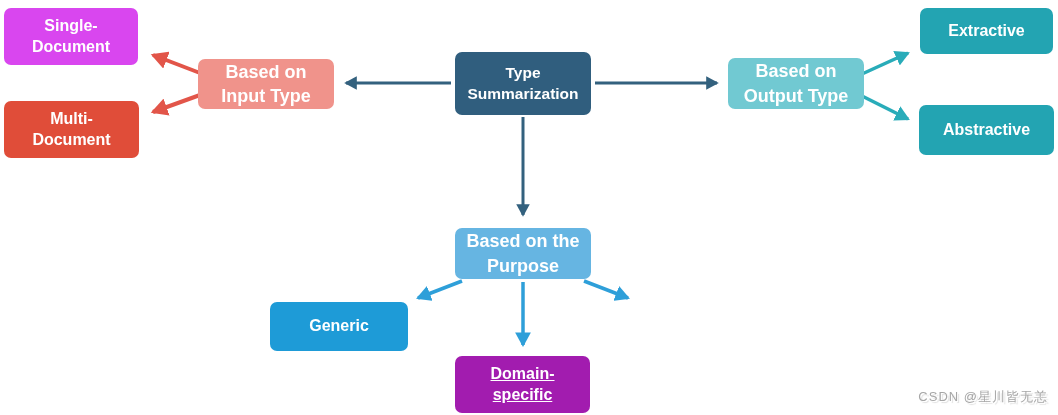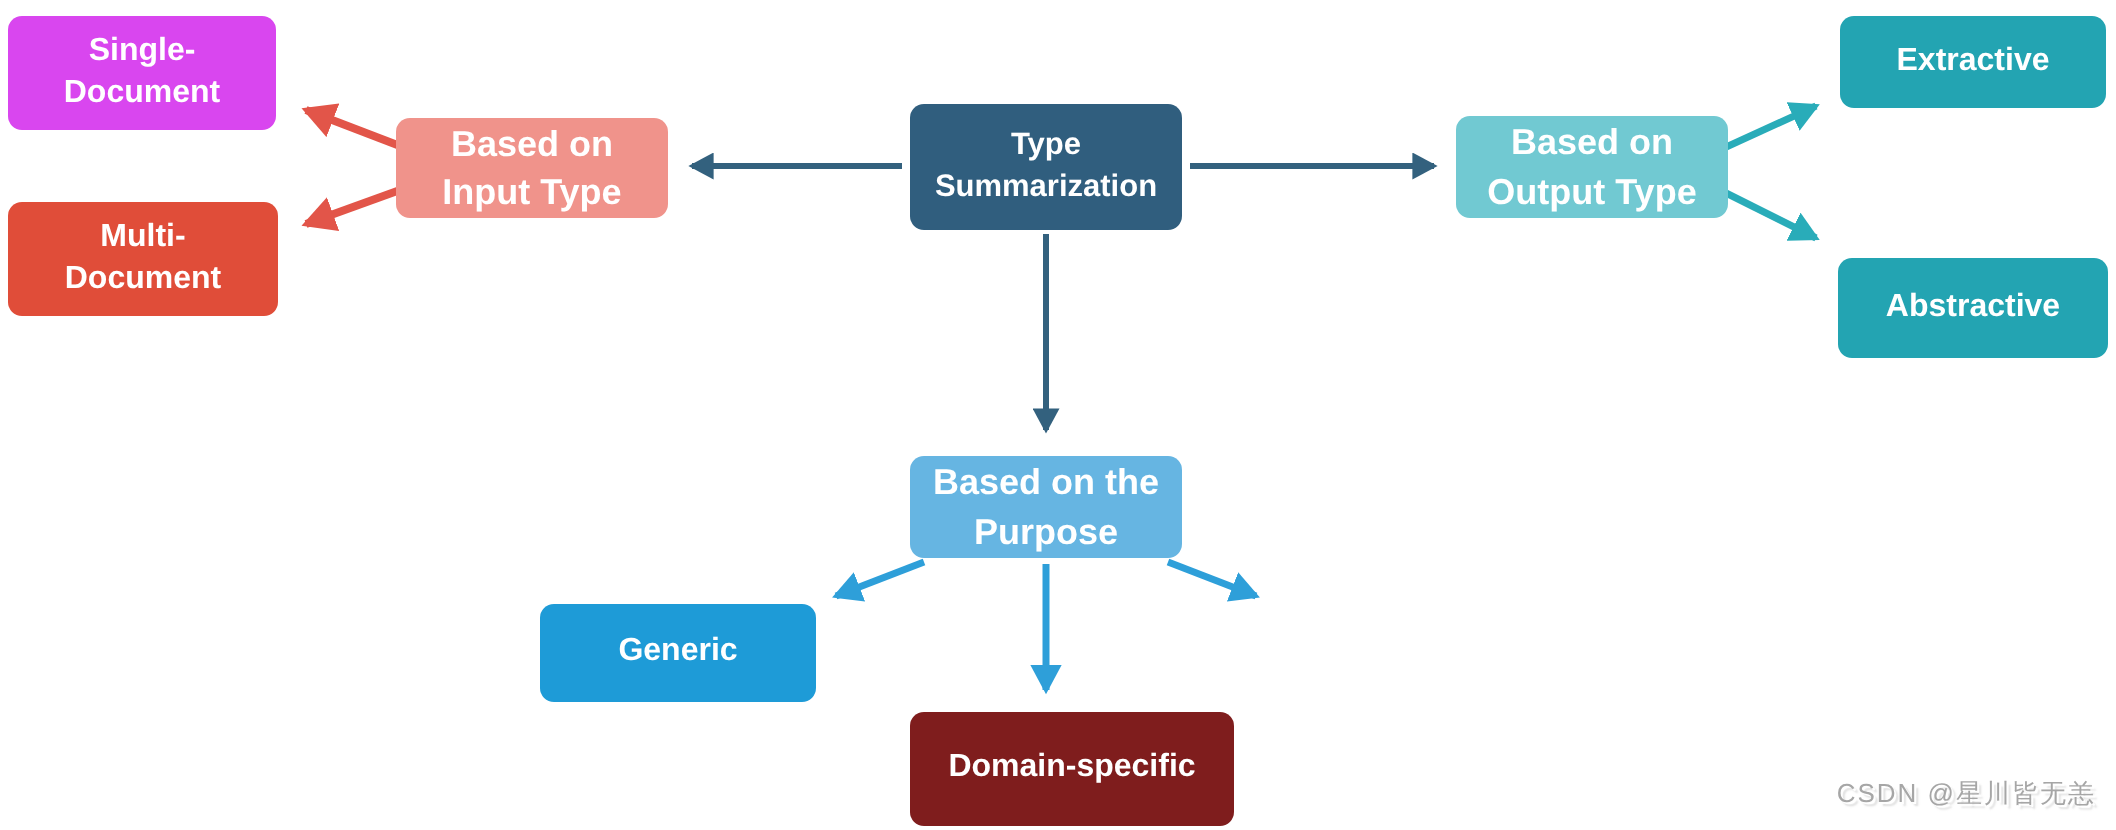--- a/index.html
+++ b/index.html
@@ -86,21 +86,21 @@
   </svg>
 
   <div class="node node-root" style="left: 455px; top: 52px; width: 136px; height: 63px; background-color: rgb(48, 94, 126);">Type Summarization</div>
 
   <div class="node node-cat" style="left: 198px; top: 59px; width: 136px; height: 50px; background-color: rgb(240, 147, 139);">Based on Input Type</div>
   <div class="node node-child" style="left: 4px; top: 8px; width: 134px; height: 57px; background-color: #d946ef;">Single-Document</div>
   <div class="node node-cat" style="left: 728px; top: 58px; width: 136px; height: 51px; background-color: rgb(113, 201, 210);">Based on Output Type</div>
 
   <div class="node node-child" style="left: 4px; top: 101px; width: 135px; height: 57px; background-color: rgb(224, 77, 57);">Multi-Document</div>
   <div class="node node-child" style="left: 920px; top: 8px; width: 133px; height: 46px; background-color: rgb(35, 164, 178);">Extractive</div>
-  <div class="node node-child" style="left: 919px; top: 105px; width: 135px; height: 50px; background-color: rgb(35, 164, 178); margin-top: 24px;">Abstractive</div>
+  <div class="node node-child" style="left: 919px; top: 105px; width: 135px; height: 50px; background-color: rgb(35, 164, 178);">Abstractive</div>
 
   <div class="node node-cat" style="left: 455px; top: 228px; width: 136px; height: 51px; background-color: rgb(102, 181, 226);">Based on the Purpose</div>
   <div class="node node-child" style="left: 270px; top: 302px; width: 138px; height: 49px; background-color: rgb(30, 155, 215); text-align: center;">Generic</div>
-  <div class="node node-child" style="left: 455px; top: 356px; width: 162px; height: 57px; background-color: #7f1d1d;">Domain-specific</div>
+  <div class="node node-child" style="left: 455px; top: 356px; width: 135px; height: 57px; background-color: #a21caf; text-decoration: underline;">Domain-specific</div>
 
   <div class="watermark">CSDN @星川皆无恙</div>
 
 </div>
 
 </body></html>

